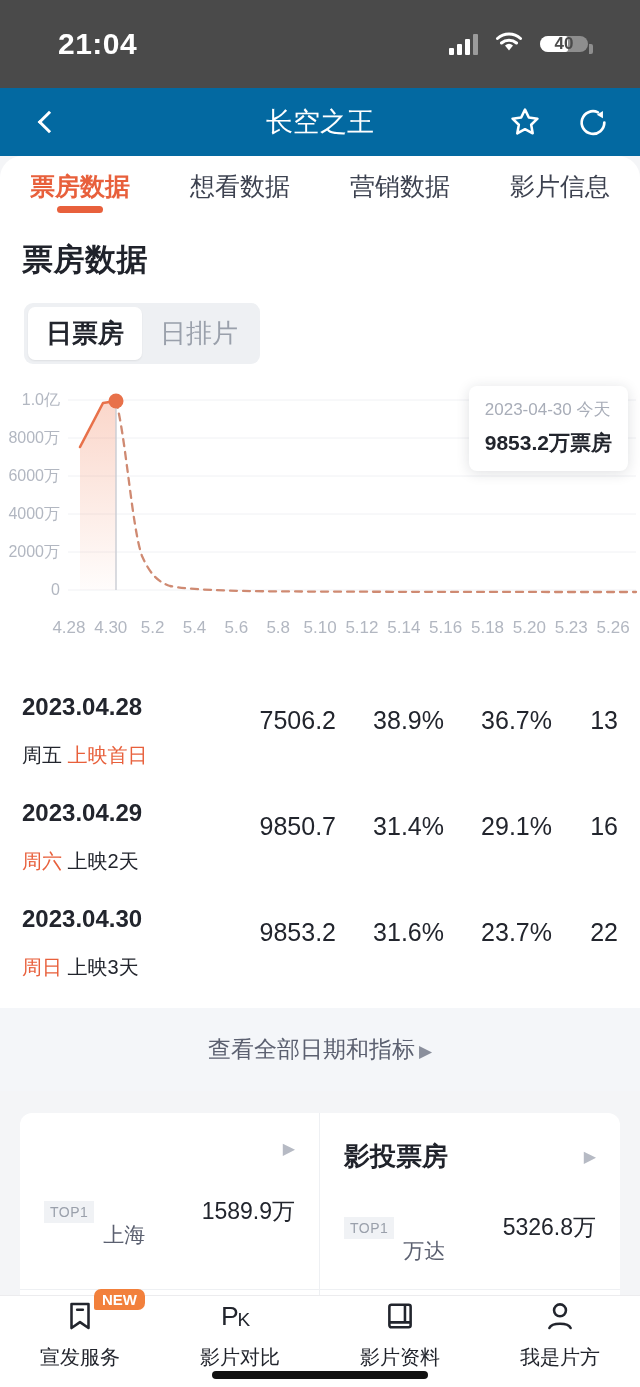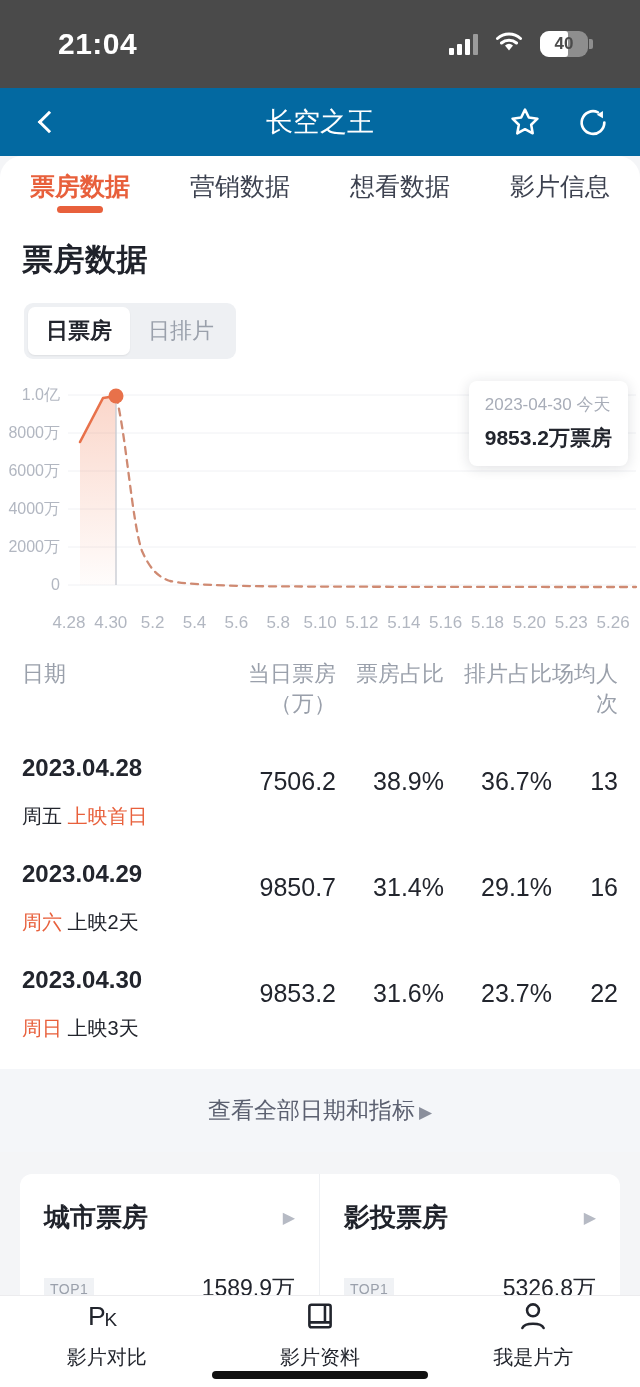--- a/index.html
+++ b/index.html
@@ -19,21 +19,21 @@
   }
   .status-time { font-size: 30px; font-weight:600; letter-spacing:.5px; }
   .status-icons { display:flex; align-items:center; gap:16px; }
   .sig { display:flex; align-items:flex-end; gap:3px; height:22px; }
   .sig i { display:block; width:5px; background:#fff; border-radius:1px; }
   .sig i:nth-child(1){height:7px;}
   .sig i:nth-child(2){height:11px;}
   .sig i:nth-child(3){height:16px;}
   .sig i:nth-child(4){height:21px;opacity:.45;}
   .batt {
-    position:relative; width:48px; height:26px; border-radius:9px;
+    position:relative; width:48px; height:16px; border-radius:9px;
     background:#8e8e8e; display:flex; align-items:center;
   }
   .batt .fill{position:absolute;left:0;top:0;bottom:0;width:28px;background:#fff;border-radius:9px 3px 3px 9px;}
   .batt .num{position:relative;z-index:2;font-size:17px;font-weight:700;color:#4a4a4a;width:100%;text-align:center;}
   .batt:after{content:"";position:absolute;right:-5px;top:8px;width:4px;height:10px;background:#8e8e8e;border-radius:0 2px 2px 0;}
 
   
   .navbar {
     height: 68px; background:#0369a1; color:#fff;
     display:flex; align-items:center; padding: 0 28px;
@@ -51,21 +51,21 @@
   .tabs { display:flex; align-items:flex-start; padding: 14px 0 0 0; }
   .tab { flex:1; text-align:center; font-size:25px; color:#3d4250; padding-bottom:10px; position:relative; }
   .tab.active { color:#e8603c; font-weight:700; }
   .tab.active .bar { position:absolute; left:50%; transform:translateX(-50%); bottom:0; width:46px; height:7px; border-radius:4px; background:#e8603c; }
 
   .section-title { font-size:31px; font-weight:700; color:#20232b; padding: 26px 22px 0 22px; letter-spacing:.5px;}
 
   .seg {
     margin: 22px 0 0 24px; display:inline-flex; background:#eef0f3; border-radius:9px; padding:4px;
   }
-  .seg .opt { font-size:22px; color:#9aa0ab; padding:9px 18px; border-radius:7px; }
+  .seg .opt { font-size:26px; color:#9aa0ab; padding:9px 18px; border-radius:7px; }
   .seg .opt.active { background:#fff; color:#22252d; font-weight:600; box-shadow:0 1px 2px rgba(0,0,0,.07); }
 
   
   .chart-wrap { position:relative; height:238px; margin-top:14px; }
   .chart-svg { display:block; }
   .tooltip {
     position:absolute; right:12px; top:8px; background:#fff;
     box-shadow:0 2px 14px rgba(30,35,50,.14); border-radius:8px;
     padding:12px 16px 14px 16px; min-width:150px;
   }
@@ -176,24 +176,24 @@
   </div>
 
   <div class="sheet">
 
     
     <div class="tabs">
       <div class="tab active">
         <span>票房数据</span><span class="bar"></span>
       </div>
       <div class="tab">
+        <span>想看数据</span>
+      </div>
+      <div class="tab">
         <span>营销数据</span>
-      </div>
-      <div class="tab">
-        <span>想看数据</span>
       </div>
       <div class="tab">
         <span>影片信息</span>
       </div>
     </div>
 
     
     <div class="section-title">票房数据</div>
 
     
@@ -259,30 +259,20 @@
       <span>5.14</span>
       <span>5.16</span>
       <span>5.18</span>
       <span>5.20</span>
       <span>5.23</span>
       <span>5.26</span>
     </div>
 
     
     <div class="table">
-      <div class="trow head">
-        <div class="th c-date">日期</div>
-        <div class="th c-num">
-          <span>当日票房</span>
-          <span class="sub">（万）</span>
-        </div>
-        <div class="th c-a">票房占比</div>
-        <div class="th c-b">排片占比</div>
-        <div class="th c-c">场均人次</div>
-      </div>
 
       <div class="tbody">
         <div class="trow">
           <div class="c-date">
             <div class="date-main">2023.04.28</div>
             <div class="date-sub">
               <span class="wd">周五</span>
               <span class="tagd hl">上映首日</span>
             </div>
           </div>
@@ -325,21 +315,20 @@
     <div class="more-band">
       <span>查看全部日期和指标</span><span class="car">▶</span>
     </div>
   </div>
 
   <div class="grid-wrap">
     <div class="grid">
 
       <div class="cell">
         <div class="cell-head">
-          <span class="cell-title">城市票房</span>
           <span class="arrow">▶</span>
         </div>
         <div class="cell-body">
           <span class="top-badge">TOP1</span>
           <span class="plain">上海</span>
           <span class="val">1589.9万</span>
         </div>
       </div>
 
       <div class="cell">
@@ -371,20 +360,30 @@
         </div>
         <div class="cell-body">
           <span class="plain">今日上座率 12.8%</span>
         </div>
       </div>
 
     </div>
   </div>
 
   <div class="tabbar">
+    <div class="tb-item">
+      <span>
+        <svg width="34" height="34" viewBox="0 0 24 24">
+            <path d="M6 3.5h12v17l-6-4.2-6 4.2z" fill="none" stroke="#22252d" stroke-width="1.8" stroke-linejoin="round"></path>
+            <path d="M10 7.6h4" stroke="#22252d" stroke-width="1.8" stroke-linecap="round"></path>
+          </svg>
+      </span>
+      <span class="new-badge">NEW</span>
+      <span class="tb-label">宣发服务</span>
+    </div>
     <div class="tb-item">
       <span>
         <svg width="38" height="34" viewBox="0 0 30 24">
             <text x="0" y="19" font-family="Liberation Sans, sans-serif" font-size="21" fill="#22252d">P</text>
             <text x="13" y="20" font-family="Liberation Sans, sans-serif" font-size="15" fill="#22252d">K</text>
           </svg>
       </span>
       <span class="tb-label">影片对比</span>
     </div>
     <div class="tb-item">

